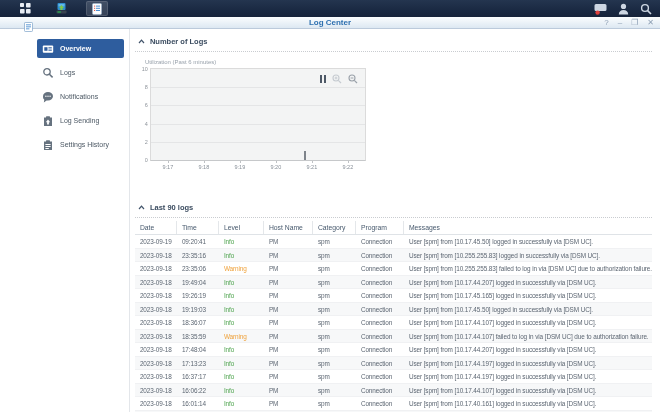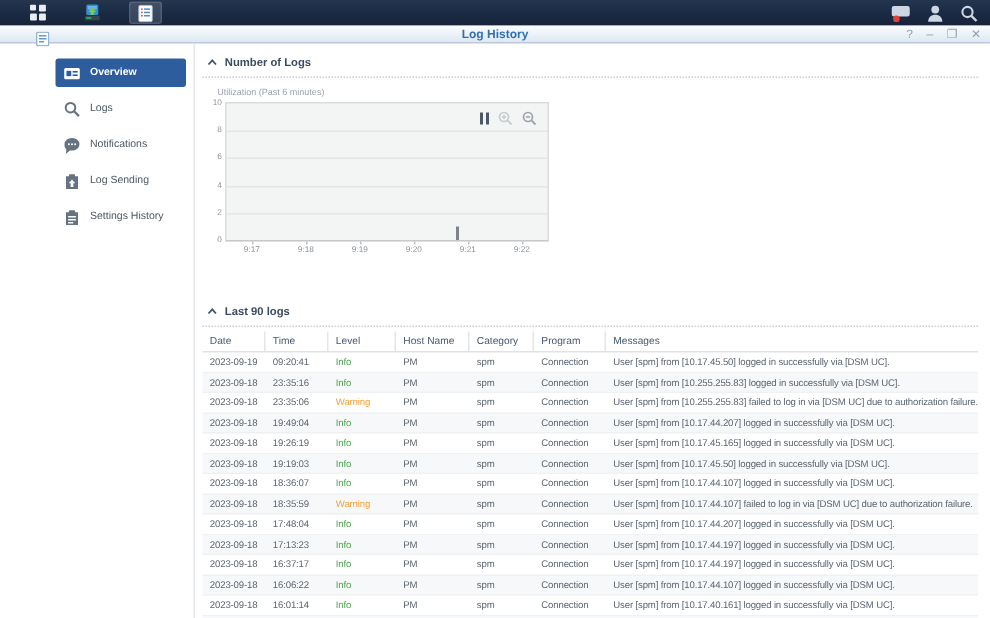--- a/index.html
+++ b/index.html
@@ -131,21 +131,21 @@
 
 <div class="titlebar">
   <span class="win-appicon">
     <svg width="9" height="10" viewBox="0 0 9 10">
       <rect x="0.5" y="0.5" width="8" height="9" rx="0.8" fill="#fff" stroke="#7ba2c9" stroke-width="0.7"></rect>
       <rect x="2" y="2.4" width="5" height="0.9" fill="#4d8fd1"></rect>
       <rect x="2" y="4.4" width="5" height="0.9" fill="#4d8fd1"></rect>
       <rect x="2" y="6.4" width="3.4" height="0.9" fill="#4d8fd1"></rect>
     </svg>
   </span>
-  <div class="win-title">Log History</div>
+  <div class="win-title">Log Center</div>
   <div class="win-controls">
     <span>?</span>
     <span>–</span>
     <span>❐</span>
     <span>✕</span>
   </div>
 </div>
 
 <div class="winbody">
 

